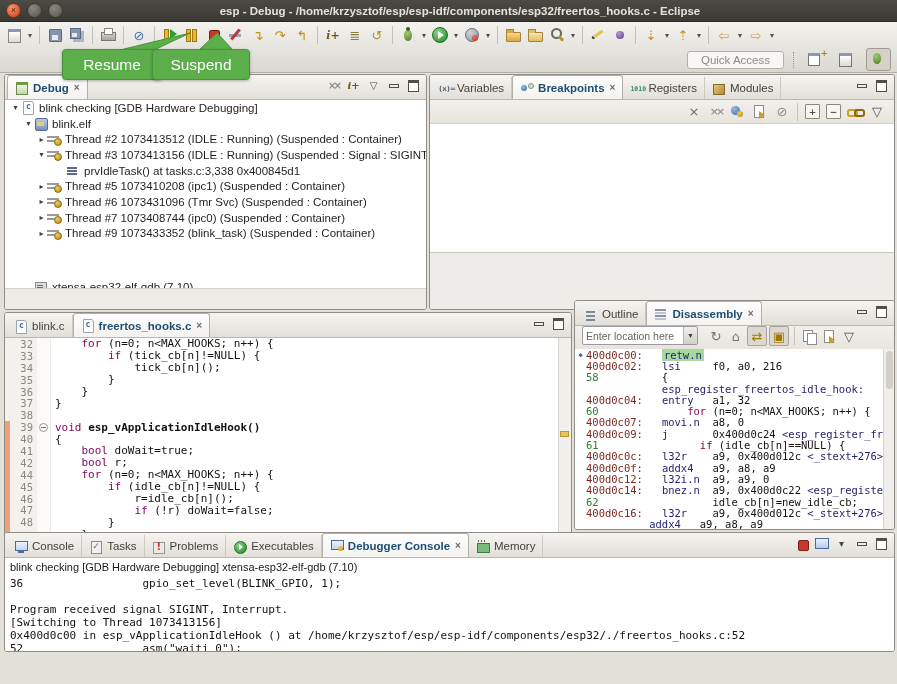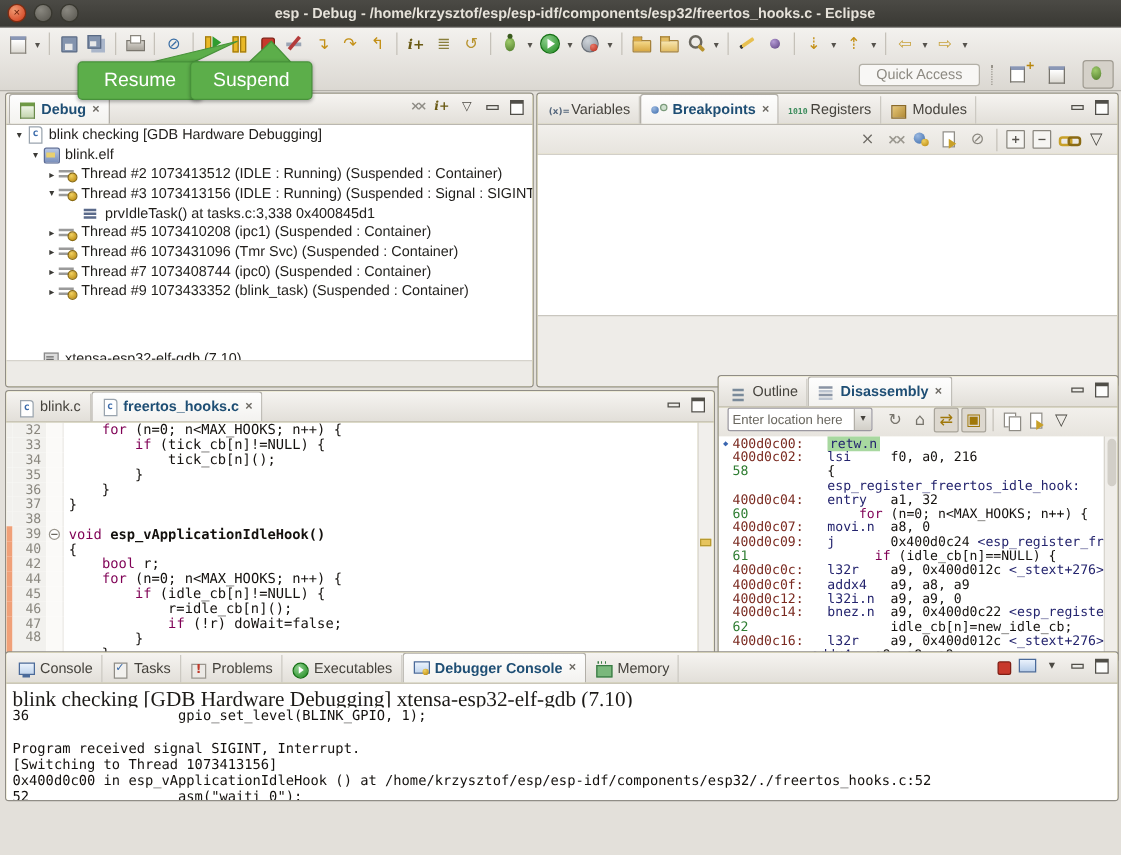--- a/index.html
+++ b/index.html
@@ -239,21 +239,21 @@
   .dlno{color:#2f7d32}
   .mn,.sym{color:#24246e}
   .lbl{color:#24246e;font-weight:normal}
   .hl{background:#a8d8a0;padding:0 2px}
   .vscroll{position:absolute;top:48px;right:0;bottom:0;width:10px;background:#f0eeea;border-left:1px solid #d8d5ce}
   .vthumb{position:absolute;top:2px;right:1px;width:7px;height:38px;background:#d2cfc8;border-radius:4px}
   
   #console-panel .cout{position:absolute;top:25px;left:0;right:0;bottom:0;background:#fff;
     padding:3px 5px;overflow:hidden}
   .cline{white-space:pre;font:11px "DejaVu Sans Mono",monospace;height:13px;color:#14110e;overflow:hidden}
-  .cline.hdr{font-family:Liberation Serif, serif;font-size:17px;height:16px;color:#1c1a17}
+  .cline.hdr{font-family:Liberation Sans, sans-serif;font-size:11px;height:16px;color:#1c1a17}
 </style>
 </head>
 <body>
 
 <div class="titlebar">
   <span class="wbtn close">×</span>
   <span class="wbtn gray"></span>
   <span class="wbtn gray"></span>
   <span class="title">esp - Debug - /home/krzysztof/esp/esp-idf/components/esp32/freertos_hooks.c - Eclipse</span>
 </div>
@@ -454,20 +454,21 @@
   <div class="code">
       <div class="crow"><span class="chg"></span><span class="lno">32</span><span class="foldc"></span><span class="ctext"><span>    </span><span class="k">for</span><span> (n=0; n&lt;MAX_HOOKS; n++) {</span></span></div>
       <div class="crow"><span class="chg"></span><span class="lno">33</span><span class="foldc"></span><span class="ctext"><span>        </span><span class="k">if</span><span> (tick_cb[n]!=NULL) {</span></span></div>
       <div class="crow"><span class="chg"></span><span class="lno">34</span><span class="foldc"></span><span class="ctext"><span>            tick_cb[n]();</span></span></div>
       <div class="crow"><span class="chg"></span><span class="lno">35</span><span class="foldc"></span><span class="ctext"><span>        }</span></span></div>
       <div class="crow"><span class="chg"></span><span class="lno">36</span><span class="foldc"></span><span class="ctext"><span>    }</span></span></div>
       <div class="crow"><span class="chg"></span><span class="lno">37</span><span class="foldc"></span><span class="ctext"><span>}</span></span></div>
       <div class="crow"><span class="chg"></span><span class="lno">38</span><span class="foldc"></span><span class="ctext"><span></span></span></div>
       <div class="crow"><span class="chg on"></span><span class="lno">39</span><span class="foldc"><span class="foldm"></span></span><span class="ctext"><span class="k">void</span><span> </span><span class="b">esp_vApplicationIdleHook()</span></span></div>
       <div class="crow"><span class="chg on"></span><span class="lno">40</span><span class="foldc"></span><span class="ctext"><span>{</span></span></div>
+      <div class="crow"><span class="chg on"></span><span class="lno">41</span><span class="foldc"></span><span class="ctext"><span>    </span><span class="k">bool</span><span> doWait=true;</span></span></div>
       <div class="crow"><span class="chg on"></span><span class="lno">42</span><span class="foldc"></span><span class="ctext"><span>    </span><span class="k">bool</span><span> r;</span></span></div>
       <div class="crow"><span class="chg on"></span><span class="lno">44</span><span class="foldc"></span><span class="ctext"><span>    </span><span class="k">for</span><span> (n=0; n&lt;MAX_HOOKS; n++) {</span></span></div>
       <div class="crow"><span class="chg on"></span><span class="lno">45</span><span class="foldc"></span><span class="ctext"><span>        </span><span class="k">if</span><span> (idle_cb[n]!=NULL) {</span></span></div>
       <div class="crow"><span class="chg on"></span><span class="lno">46</span><span class="foldc"></span><span class="ctext"><span>            r=idle_cb[n]();</span></span></div>
       <div class="crow"><span class="chg on"></span><span class="lno">47</span><span class="foldc"></span><span class="ctext"><span>            </span><span class="k">if</span><span> (!r) doWait=false;</span></span></div>
       <div class="crow"><span class="chg on"></span><span class="lno">48</span><span class="foldc"></span><span class="ctext"><span>        }</span></span></div>
       <div class="crow"><span class="chg on"></span><span class="lno"></span><span class="foldc"></span><span class="ctext"><span>    }</span></span></div>
     </div>
   <div class="oruler">
     <span class="omark"></span>
@@ -522,21 +523,21 @@
       <div class="drow"><span class="dmark"></span><span class="dtext"><span class="addr">400d0c14:</span><span>   </span><span class="mn">bnez.n</span><span>  a9, 0x400d0c22 </span><span class="sym">&lt;esp_register_</span></span></div>
       <div class="drow"><span class="dmark"></span><span class="dtext"><span class="dlno">62</span><span>                  idle_cb[n]=new_idle_cb;</span></span></div>
       <div class="drow"><span class="dmark"></span><span class="dtext"><span class="addr">400d0c16:</span><span>   </span><span class="mn">l32r</span><span>    a9, 0x400d012c </span><span class="sym">&lt;_stext+276&gt;</span></span></div>
       <div class="drow"><span class="dmark"></span><span class="dtext"><span>          </span><span class="mn">addx4</span><span>   a9, a8, a9</span></span></div>
     </div>
   <div class="vscroll">
     <span class="vthumb"></span>
   </div>
 </div>
 
-<div class="panel" id="console-panel" style="left:4px;top:521px;width:889px;height:118px">
+<div class="panel" id="console-panel" style="left:4px;top:532px;width:889px;height:118px">
   <div class="tabbar">
       <span class="tab">
         <span class="ic ic-console"></span>
         <span class="tlabel">Console</span>
       </span>
       <span class="tab">
         <span class="ic ic-tasks"></span>
         <span class="tlabel">Tasks</span>
       </span>
       <span class="tab">

